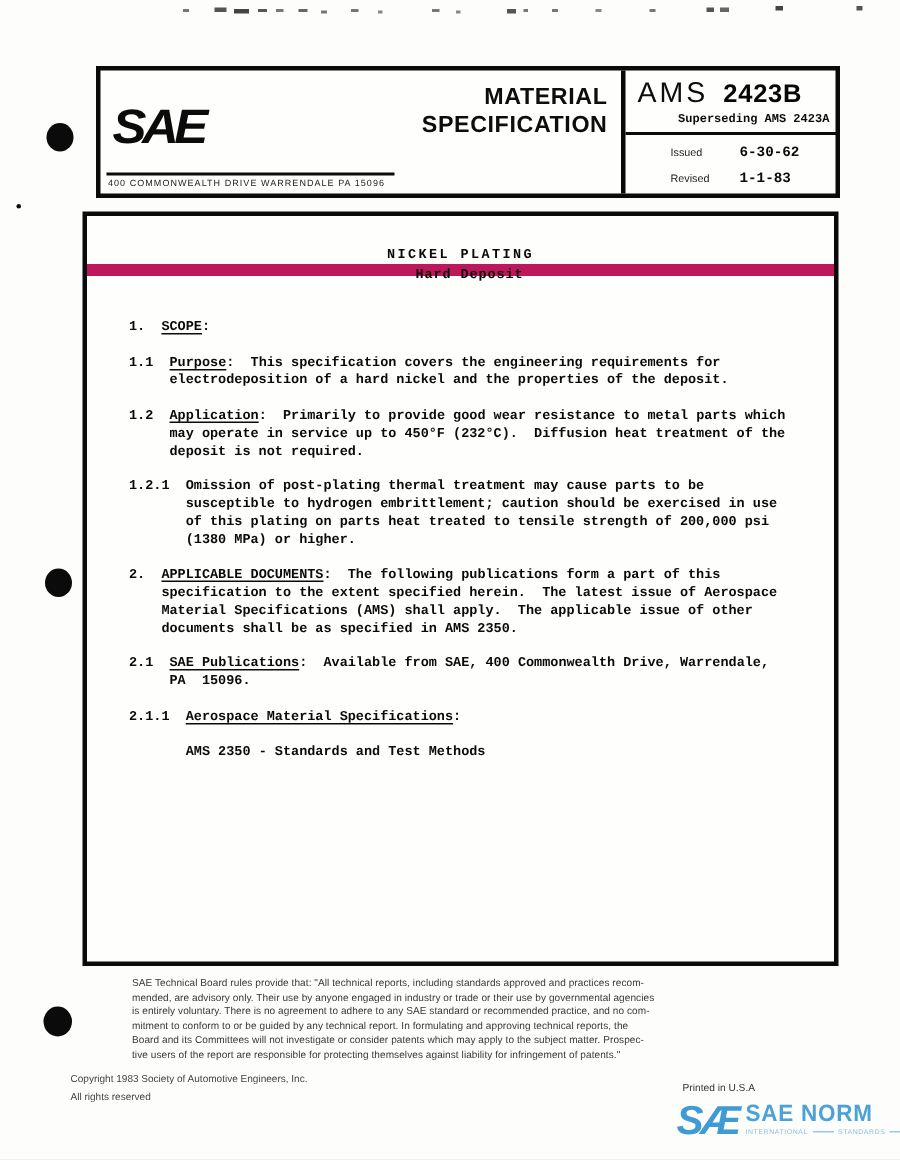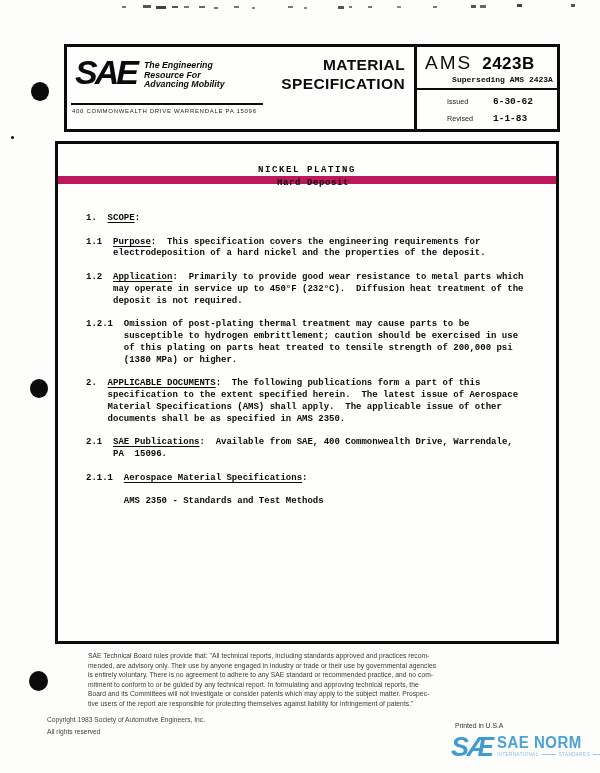--- a/index.html
+++ b/index.html
@@ -4,21 +4,21 @@
 <style>
   html,body{margin:0;padding:0;background:#e8e8e6;}
   .page{position:relative;width:600px;height:773px;background:#fdfdfb;overflow:hidden;
         font-family:"Liberation Sans",sans-serif;color:#111;}
   
   .dash{position:absolute;background:#777;}
   .punch{position:absolute;background:#0b0b0b;border-radius:50%;}
   
   .hdr{position:absolute;left:64px;top:44px;width:490px;height:82px;
        border:3px solid #0b0b0b;background:#fefefc;}
-  .hdr-left{position:absolute;left:0;top:4px;width:347px;height:100%;}
+  .hdr-left{position:absolute;left:0;top:16px;width:347px;height:100%;text-align:right;}
   .logo-row{display:flex;align-items:flex-start;padding:7px 0 0 8px;}
   .sae-logo{font-family:"Liberation Sans",sans-serif;font-weight:bold;font-style:italic;
             font-size:34px;line-height:30px;letter-spacing:-3px;transform:scaleY(.95);
             color:#0b0b0b;}
   .tagline{margin-left:8px;padding-top:3px;font-weight:bold;font-style:italic;
            font-size:8.8px;line-height:9.6px;color:#0c0c0c;}
   .hdr-rule{position:absolute;left:4px;top:52px;width:192px;border-top:2px solid #0b0b0b;}
   .hdr-addr{position:absolute;left:5px;top:57px;font-size:6px;letter-spacing:.7px;color:#222;}
   .doc-type{position:absolute;right:152px;top:9px;text-align:right;
             font-size:15.5px;font-weight:600;line-height:18.5px;letter-spacing:.4px;color:#0d0d0d;}
@@ -90,25 +90,20 @@
 
   <div class="punch" style="left:31px;top:82px;width:18px;height:19px;"></div>
   <div class="punch" style="left:11px;top:136px;width:3px;height:3px;"></div>
   <div class="punch" style="left:30px;top:379px;width:18px;height:19px;"></div>
   <div class="punch" style="left:29px;top:671px;width:19px;height:20px;"></div>
 
   <div class="hdr">
     <div class="hdr-left">
       <div class="logo-row">
         <div class="sae-logo">SAE</div>
-        <div class="tagline">
-          <div>The Engineering</div>
-          <div>Resource For</div>
-          <div>Advancing Mobility</div>
-        </div>
       </div>
       <div class="hdr-rule"></div>
       <div class="hdr-addr">400 COMMONWEALTH DRIVE  WARRENDALE  PA  15096</div>
     </div>
     <div class="doc-type">
       <div>MATERIAL</div>
       <div>SPECIFICATION</div>
     </div>
     <div class="hdr-right">
       <div class="spec-line">

